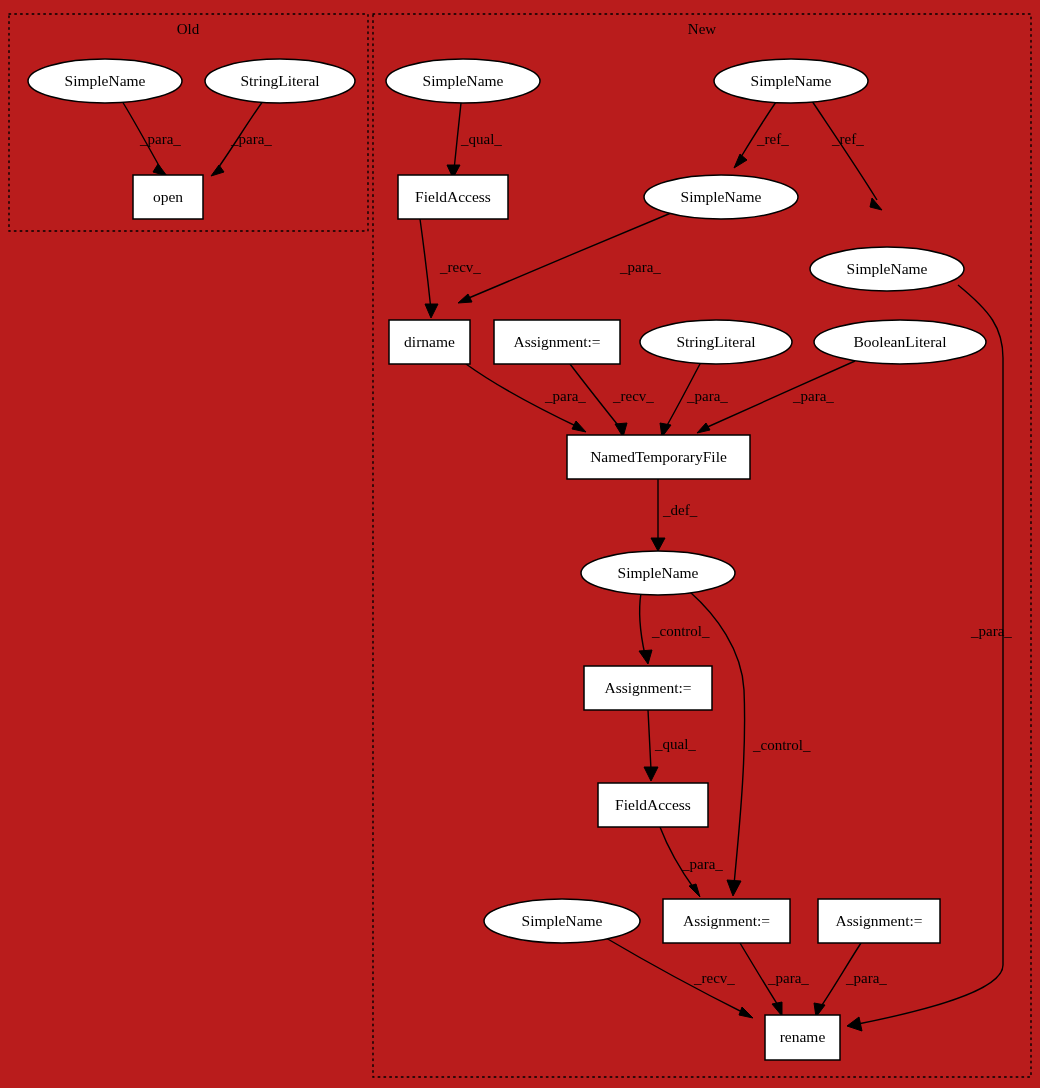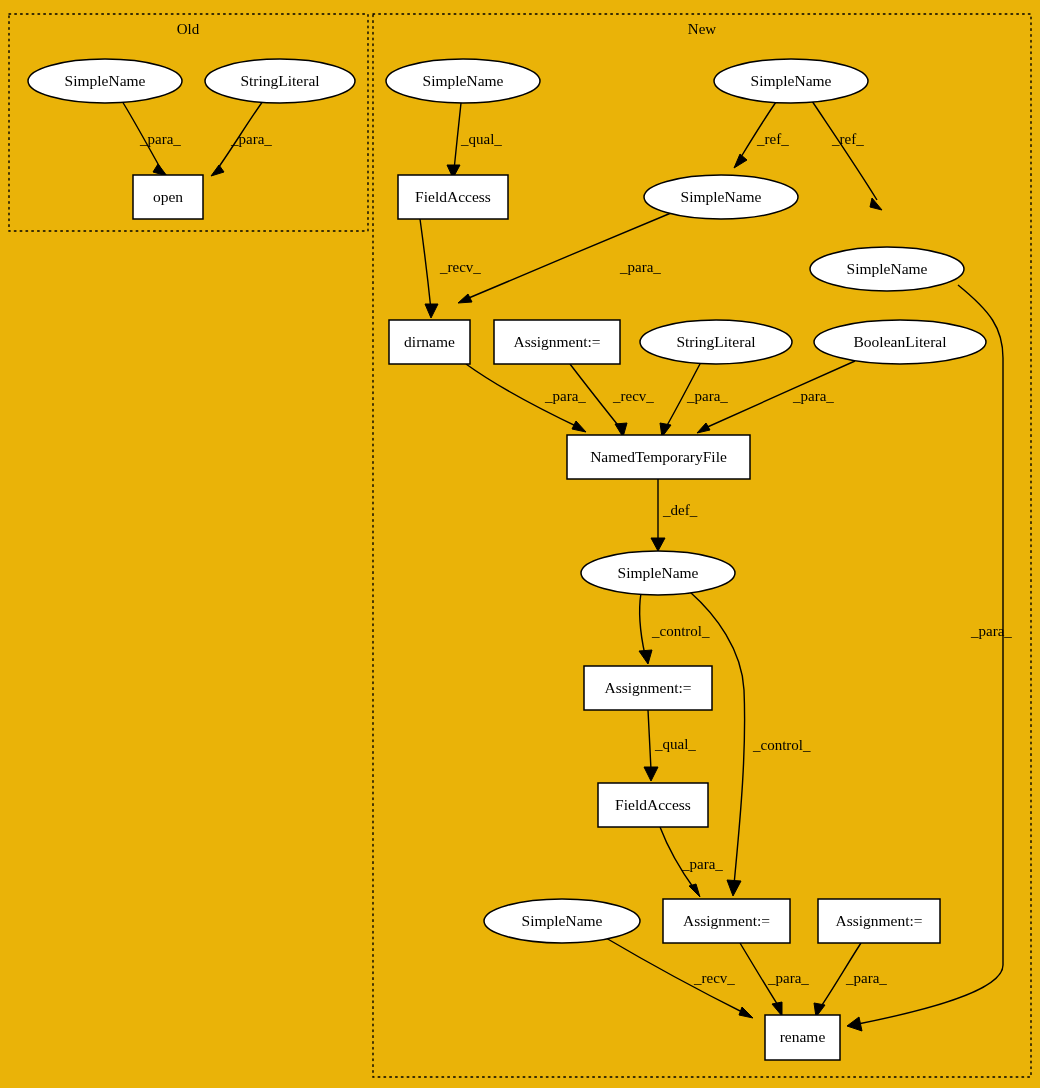--- a/index.html
+++ b/index.html
@@ -4,21 +4,21 @@
 <style>
   html, body {
     margin: 0;
     padding: 0;
     background: #ffffff;
   }
   #canvas-wrap {
     position: relative;
     width: 1040px;
     height: 1088px;
-    background: #eab308;
+    background: #b91c1c;
     font-family: "Liberation Serif", "DejaVu Serif", serif;
   }
   svg#graph {
     display: block;
     width: 1040px;
     height: 1088px;
   }
   .cluster-box {
     fill: none;
     stroke: #000000;

